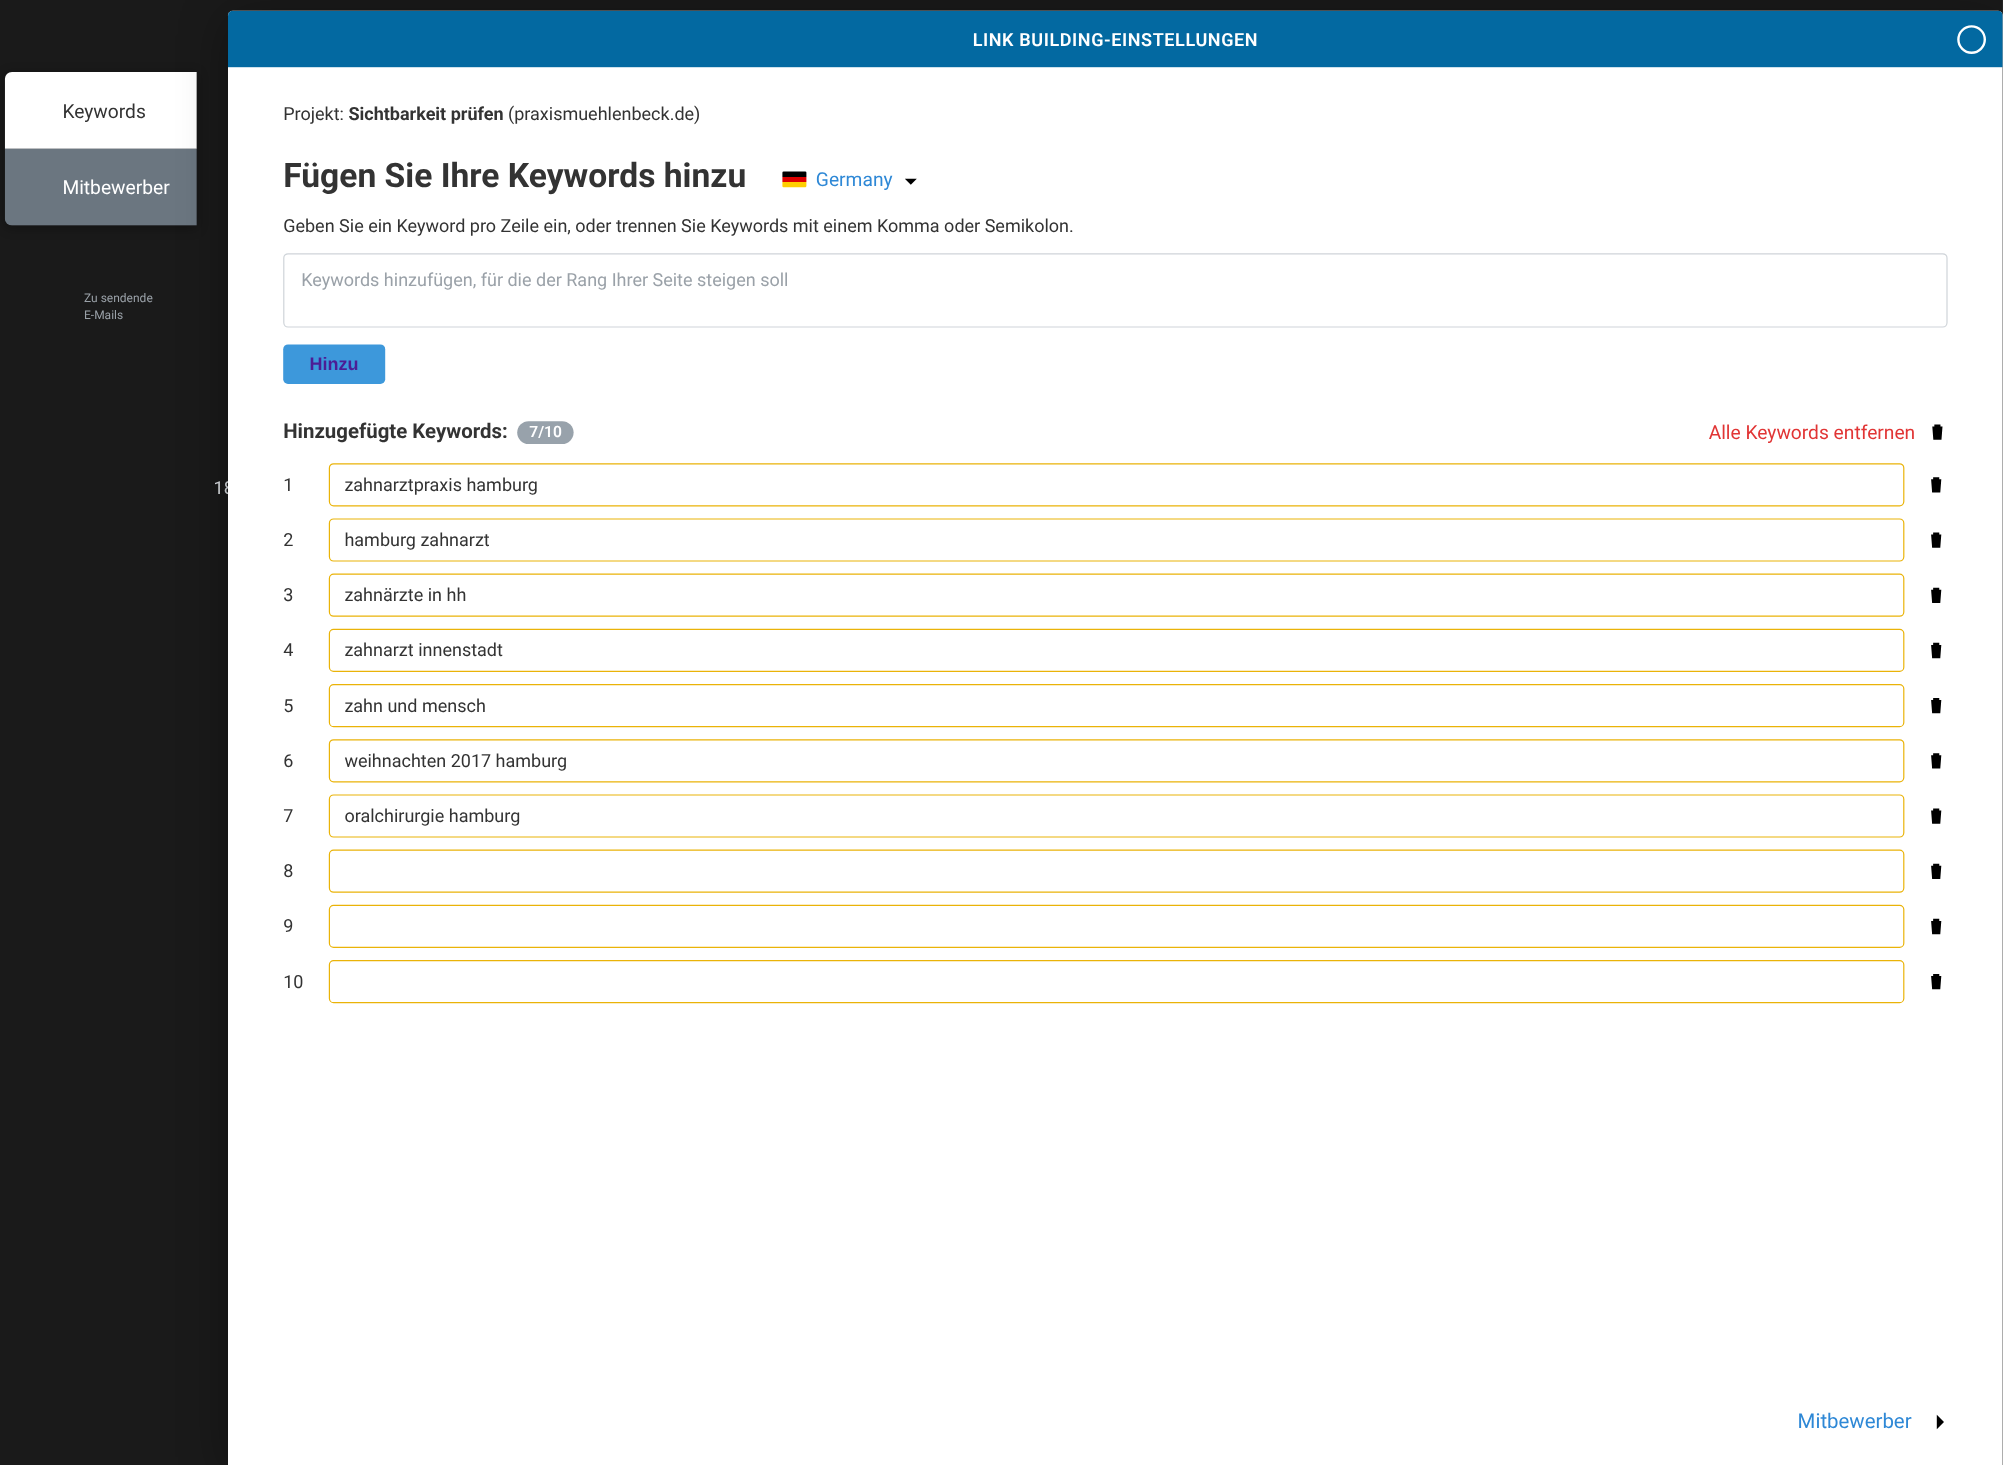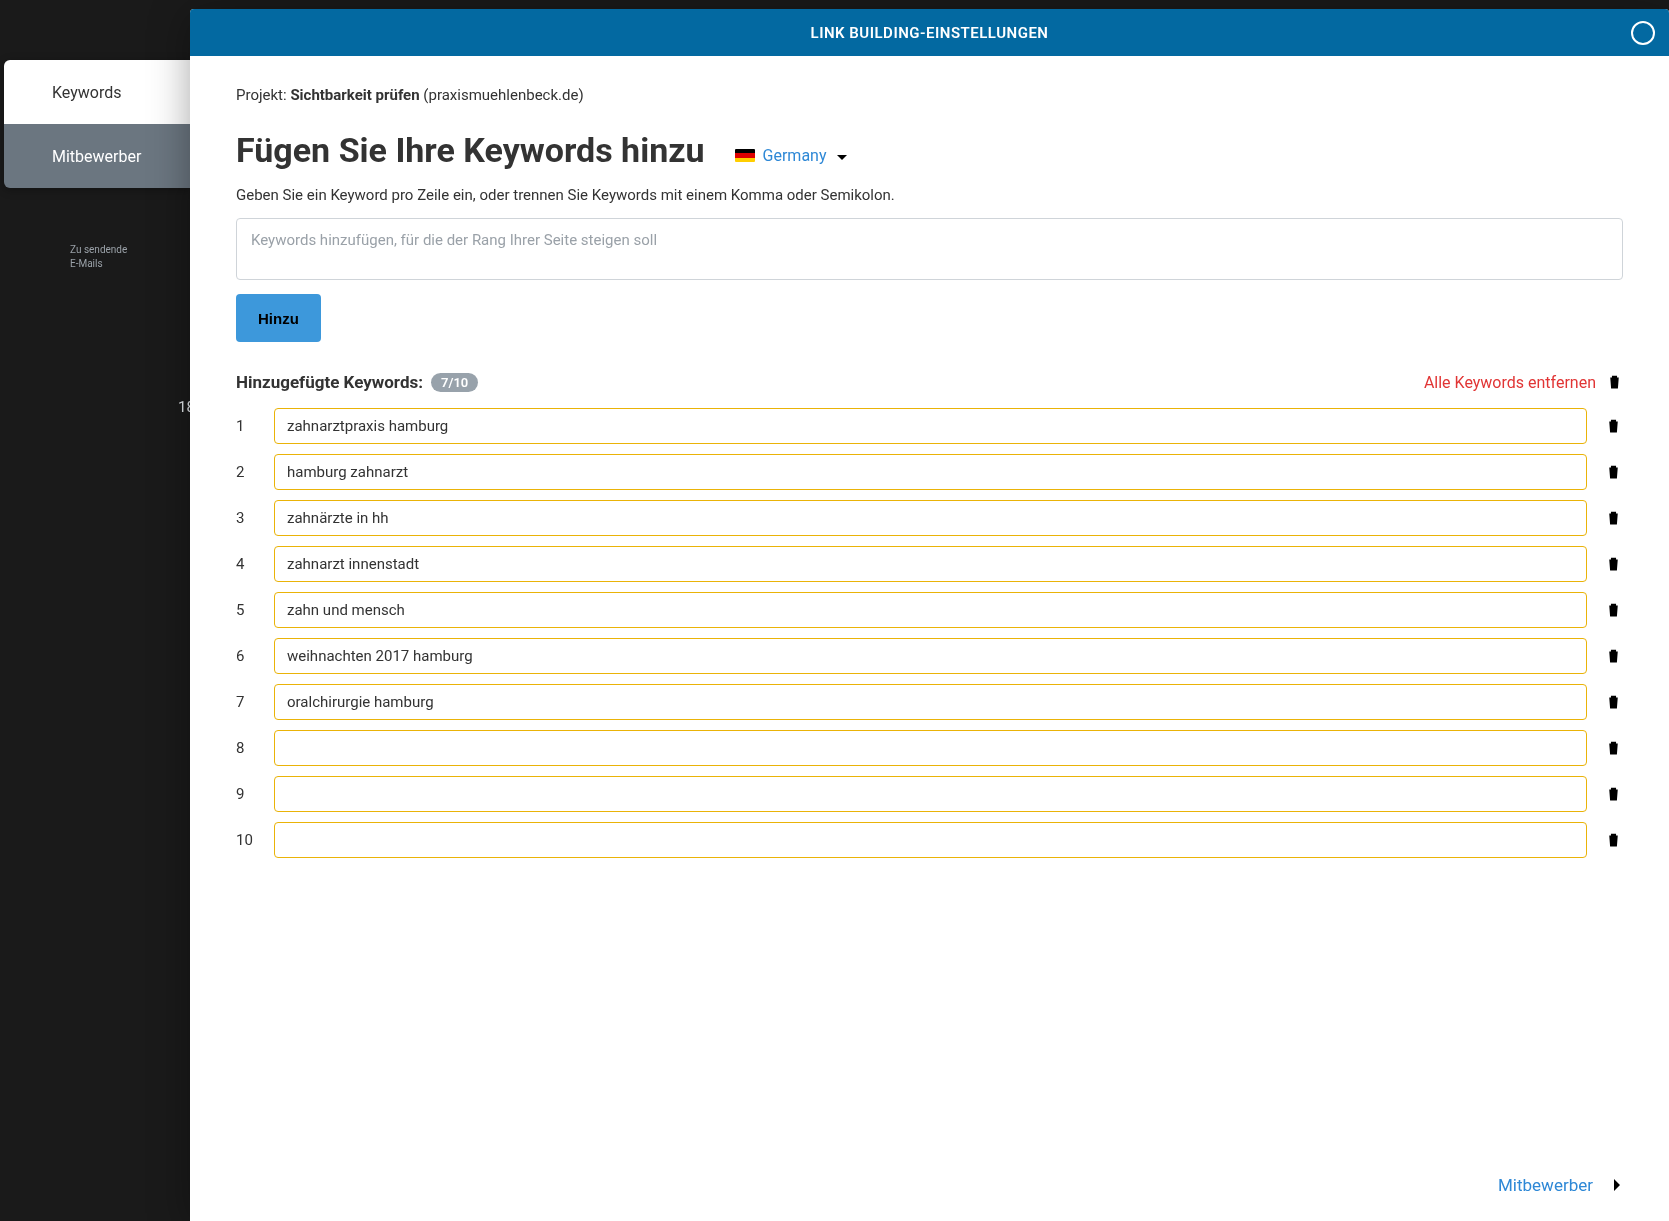--- a/index.html
+++ b/index.html
@@ -8,21 +8,21 @@
 
   
   .backdrop { position: absolute; inset: 0; background: #1a1a1a; }
   .backdrop .bd-text { position: absolute; left: 70px; top: 243px; color: #9aa1a8; font-size: 10px; line-height: 1.4; }
   .backdrop .bd-num { position: absolute; left: 178px; top: 398px; color: #e0e4e8; font-size: 15px; }
 
   
   .steps-panel {
     position: absolute;
     left: 4px; top: 60px;
-    width: 186px;
+    width: 160px;
     border-radius: 6px 0 0 6px;
     overflow: hidden;
     box-shadow: 0 2px 10px rgba(0,0,0,.3);
   }
   .step {
     display: flex; align-items: center; gap: 10px;
     padding: 22px 18px;
     font-size: 16px;
     cursor: pointer;
   }
@@ -58,46 +58,46 @@
     cursor: pointer;
   }
   .modal-close svg { width: 12px; height: 12px; }
 
   .modal-body { padding: 30px 46px 20px 46px; flex: 1; overflow: auto; }
 
   .project-line { font-size: 15px; color: #333; margin-bottom: 26px; }
   .project-line .strong { font-weight: 700; }
 
   .title-row { display: flex; align-items: baseline; gap: 30px; margin-bottom: 16px; }
-  .page-title { font-size: 34px; font-weight: 700; color: #333; }
+  .page-title { font-size: 28px; font-weight: 700; color: #333; }
   .country-picker { display: inline-flex; align-items: center; gap: 8px; color: #2e88d6; font-size: 16px; cursor: pointer; }
   .flag {
     width: 20px; height: 13px; display: inline-block;
     background: linear-gradient(to bottom, #000 0 33.3%, #d00 33.3% 66.6%, #ffce00 66.6% 100%);
     border-radius: 1px;
   }
   .chev { width: 14px; height: 14px; }
 
   .hint { font-size: 15px; color: #333; margin-bottom: 14px; }
 
   .add-row { display: flex; gap: 14px; align-items: stretch; margin-bottom: 30px; flex-direction: column; }
   .add-textarea {
     flex: 1;
     border: 1px solid #cfd4d9; border-radius: 4px;
     padding: 12px 14px; min-height: 60px;
     font-size: 15px; color: #333; resize: none;
     font-family: inherit;
   }
   .add-textarea::placeholder { color: #9aa1a8; }
   .add-btn {
-    background: #3d98db; color: #000000;
+    background: #3d98db; color: #4c1d95;
     border: none; border-radius: 4px;
     padding: 0 22px;
     font-size: 15px; font-weight: 600;
-    height: 48px; align-self: flex-start;
+    height: 33px; align-self: flex-start;
     cursor: pointer;
   }
 
   .added-row { display: flex; justify-content: space-between; align-items: center; margin-bottom: 16px; }
   .added-label { font-size: 17px; font-weight: 700; color: #333; display: inline-flex; align-items: center; gap: 8px; }
   .badge {
     background: #98a2ab; color: #fff;
     padding: 2px 10px; border-radius: 999px;
     font-size: 13px; font-weight: 600;
   }

